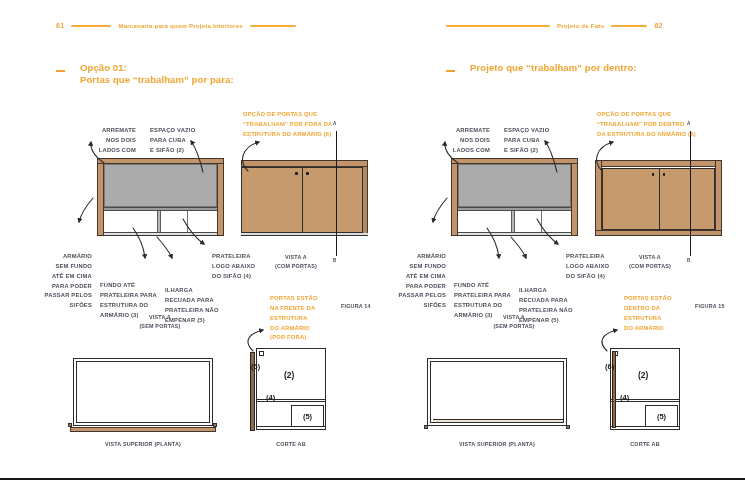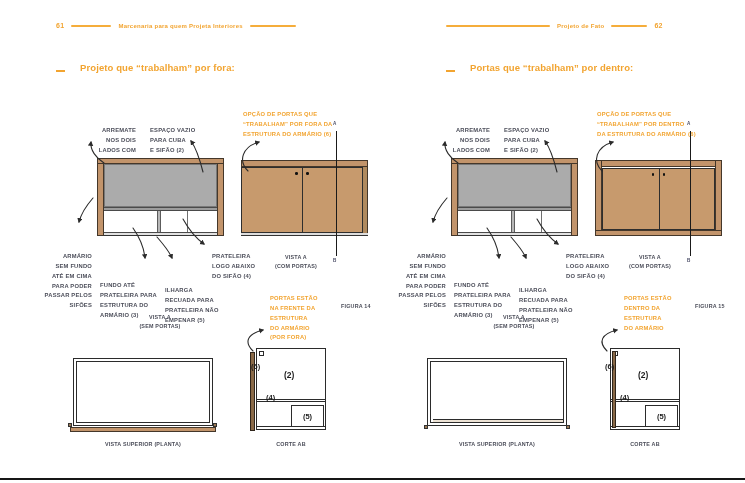--- a/index.html
+++ b/index.html
@@ -111,21 +111,22 @@
     <span class="hline" style="width:36px"></span>
     <span class="pnum">62</span>
   </div>
 
   <div id="pages">
       <div class="opt opt-a v-fora">
 
     <div class="heading">
       <span class="dash"></span>
       <div class="htext">
-        <div>Projeto que “trabalham” por fora:</div>
+        <div>Opção 01:</div>
+        <div>Portas que “trabalham” por para:</div>
       </div>
     </div>
 
     <div class="lbl lbl-arremate">ARREMATE
 NOS DOIS
 LADOS COM
 2.5CM DE
 LARGURA
 CADA (1)</div>
     <div class="lbl lbl-espaco">ESPAÇO VAZIO
@@ -230,21 +231,21 @@
         <path d="M213,351 C204,342 207,334 223,330" marker-end="url(#ah)"></path>
       </g>
     </svg>
 
   </div>
       <div class="opt opt-b v-dentro">
 
     <div class="heading">
       <span class="dash"></span>
       <div class="htext">
-        <div>Portas que “trabalham” por dentro:</div>
+        <div>Projeto que “trabalham” por dentro:</div>
       </div>
     </div>
 
     <div class="lbl lbl-arremate">ARREMATE
 NOS DOIS
 LADOS COM
 2.5CM DE
 LARGURA
 CADA (1)</div>
     <div class="lbl lbl-espaco">ESPAÇO VAZIO

